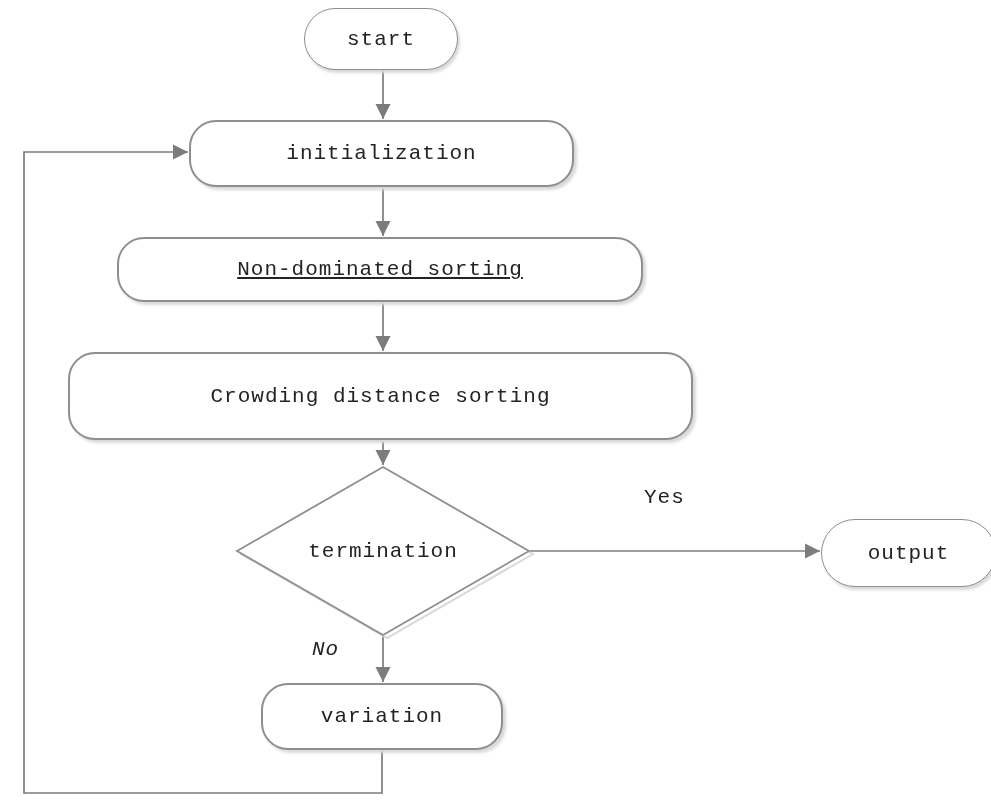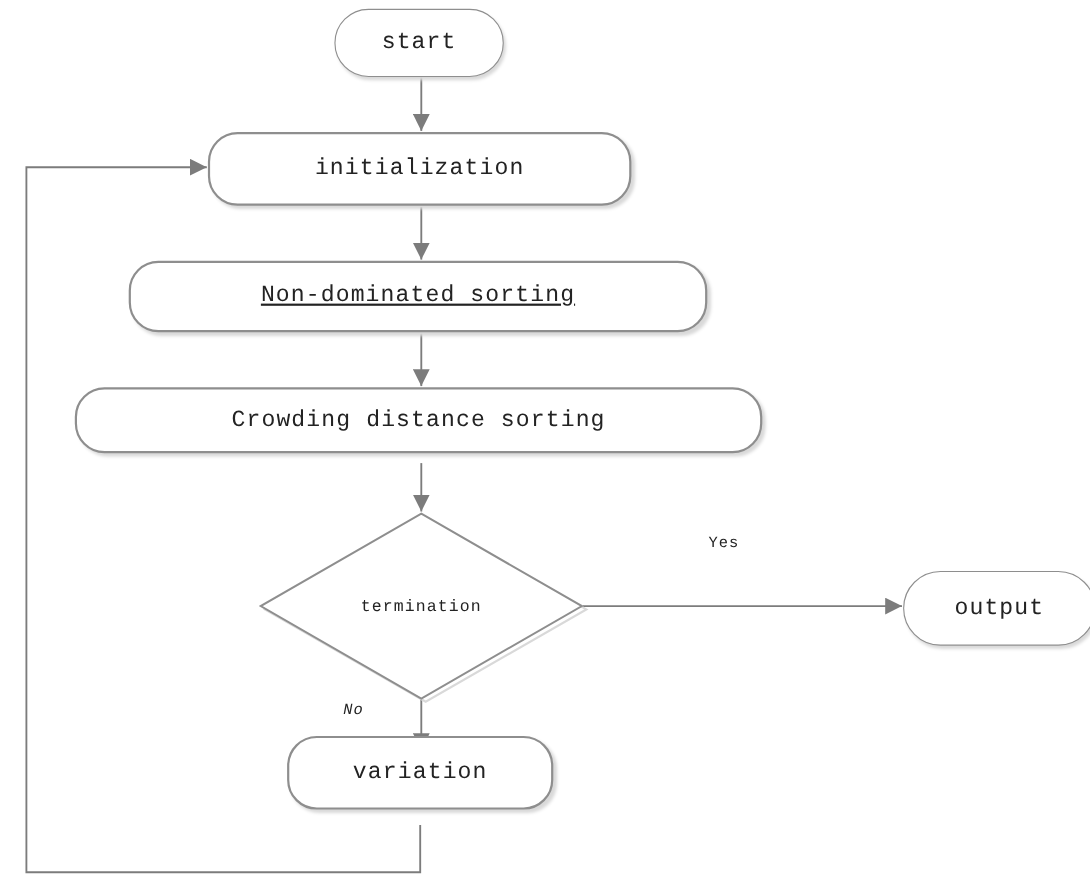--- a/index.html
+++ b/index.html
@@ -52,34 +52,34 @@
   .rect {
     border: 2px solid var(--shape-border);
     box-shadow: 3px 3px 3px var(--shadow);
   }
   .stadium {
     border: 1.5px solid var(--shape-border);
     box-shadow: 2px 3px 3px var(--shadow);
   }
   .free-label {
     position: absolute;
-    font-size: 14px;
+    font-size: 21px;
     letter-spacing: 1px;
     background: transparent;
     white-space: nowrap;
   }
   .diamond-label {
     position: absolute;
     left: 221px;
     top: 538px;
     width: 292px;
     height: 27px;
     line-height: 27px;
     text-align: center;
-    font-size: 15px;
+    font-size: 21px;
     letter-spacing: 1px;
   }
 </style>
 </head>
 <body>
 
 <div class="canvas">
 
   <svg class="edges" width="991" height="800" viewBox="0 0 991 800">
     <defs>
@@ -105,31 +105,31 @@
   </div>
 
   <div class="node rect" style="left:173px; top:120px; width:385px; height:67px;">
     <span>initialization</span>
   </div>
 
   <div class="node rect" style="left:101px; top:237px; width:526px; height:65px;text-decoration:underline;">
     <span>Non-dominated sorting</span>
   </div>
 
-  <div class="node rect" style="left:52px; top:352px; width:625px; height:60px;">
+  <div class="node rect" style="left:52px; top:352px; width:625px; height:88px;">
     <span>Crowding distance sorting</span>
   </div>
 
   <div class="diamond-label">termination</div>
 
   <div class="node stadium" style="left:805px; top:519px; width:175px; height:68px; border-radius:34px;text-align:center;">
     <span>output</span>
   </div>
 
-  <div class="node rect" style="left:245px; top:669px; width:242px; height:67px;">
+  <div class="node rect" style="left:245px; top:683px; width:242px; height:67px;">
     <span>variation</span>
   </div>
 
   <div class="free-label" style="left:628px; top:486px;">Yes</div>
 
   <div class="free-label" style="left:296px; top:638px;font-style:italic;">No</div>
 
 </div>
 
 </body></html>

